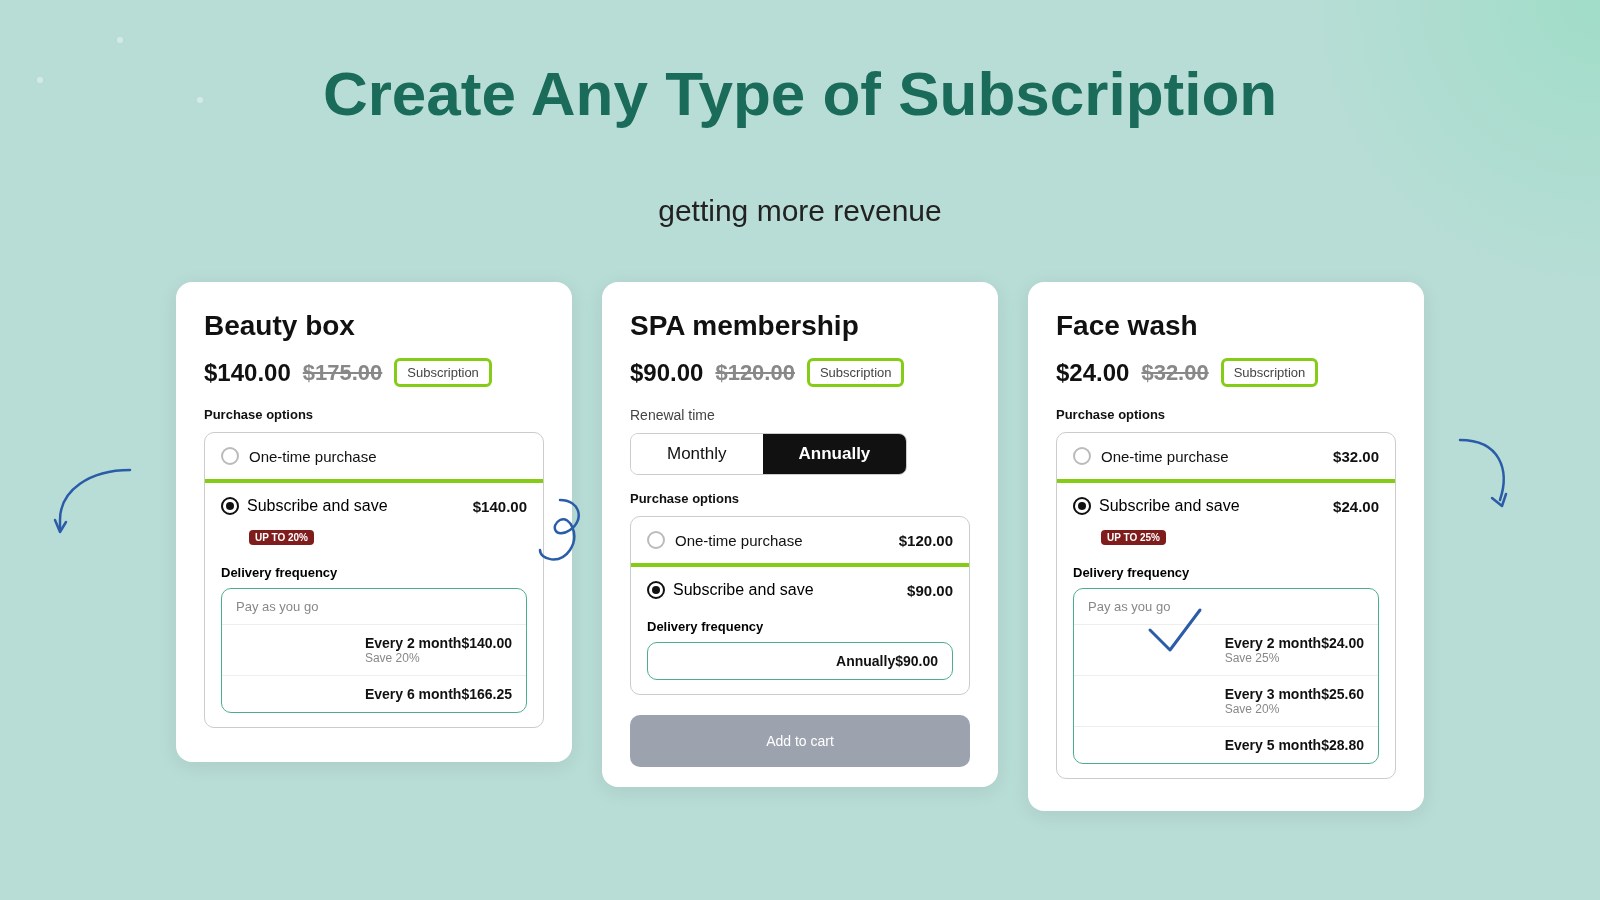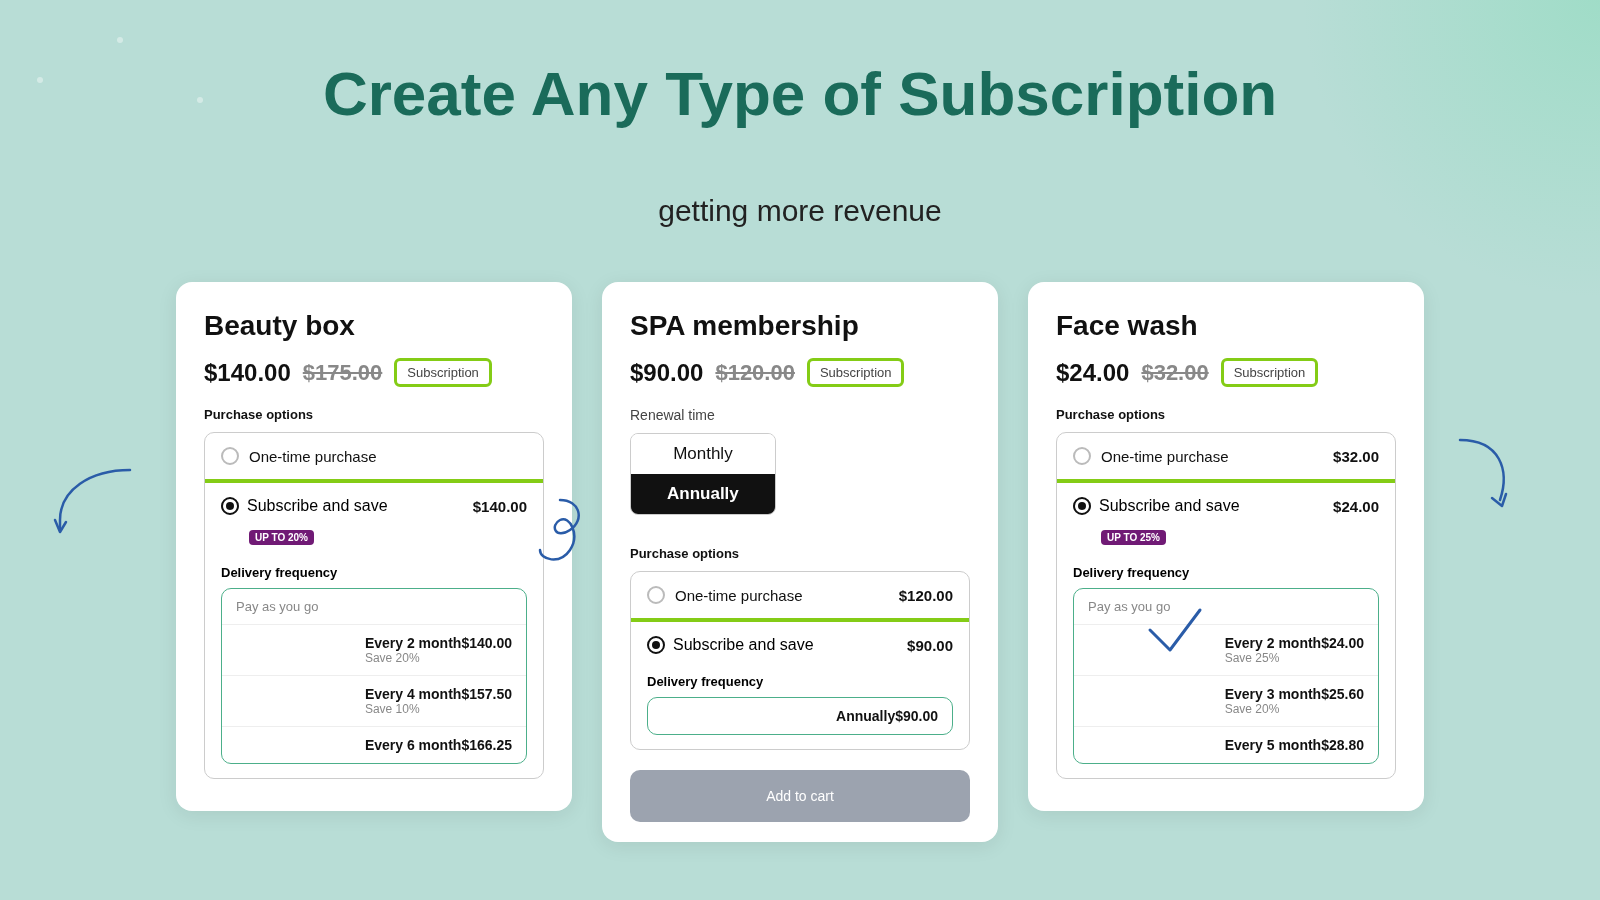--- a/index.html
+++ b/index.html
@@ -107,26 +107,25 @@
     }
 
     .renewal-label {
       font-size: 14px;
       color: #444;
       margin-bottom: 10px;
     }
 
     .toggle-row {
       display: flex;
-      margin-bottom: 31px;
+      margin-bottom: 16px;
       border: 1.5px solid #ccc;
       border-radius: 8px;
       overflow: hidden;
       width: fit-content;
-      flex-direction: column;
     }
 
     .toggle-btn {
       padding: 10px 36px;
       font-size: 17px;
       font-weight: 500;
       cursor: pointer;
       border: none;
       background: white;
       color: #111;
@@ -206,21 +205,21 @@
       align-items: center;
     }
 
     .subscribe-title-row {
       display: flex;
       align-items: center;
       gap: 8px;
     }
 
     .up-to-badge {
-      background: #701a75;
+      background: #7f1d1d;
       color: white;
       font-size: 10px;
       font-weight: 700;
       padding: 2px 6px;
       border-radius: 4px;
       text-transform: uppercase;
     }
 
     .delivery-section {
       margin-top: 12px;
@@ -452,27 +451,20 @@
               <div class="delivery-header-row">Pay as you go</div>
               <div class="delivery-item">
                 <div class="delivery-item-left">
                   <span class="delivery-item-name">Every 2 month</span>
                   <span class="delivery-item-save">Save 20%</span>
                 </div>
                 <span class="delivery-item-price">$140.00</span>
               </div>
               <div class="delivery-item">
                 <div class="delivery-item-left">
-                  <span class="delivery-item-name">Every 4 month</span>
-                  <span class="delivery-item-save">Save 10%</span>
-                </div>
-                <span class="delivery-item-price">$157.50</span>
-              </div>
-              <div class="delivery-item">
-                <div class="delivery-item-left">
                   <span class="delivery-item-name">Every 6 month</span>
                   <span class="delivery-item-save"></span>
                 </div>
                 <span class="delivery-item-price">$166.25</span>
               </div>
             </div>
           </div>
         </div>
       </div>
     </div>

